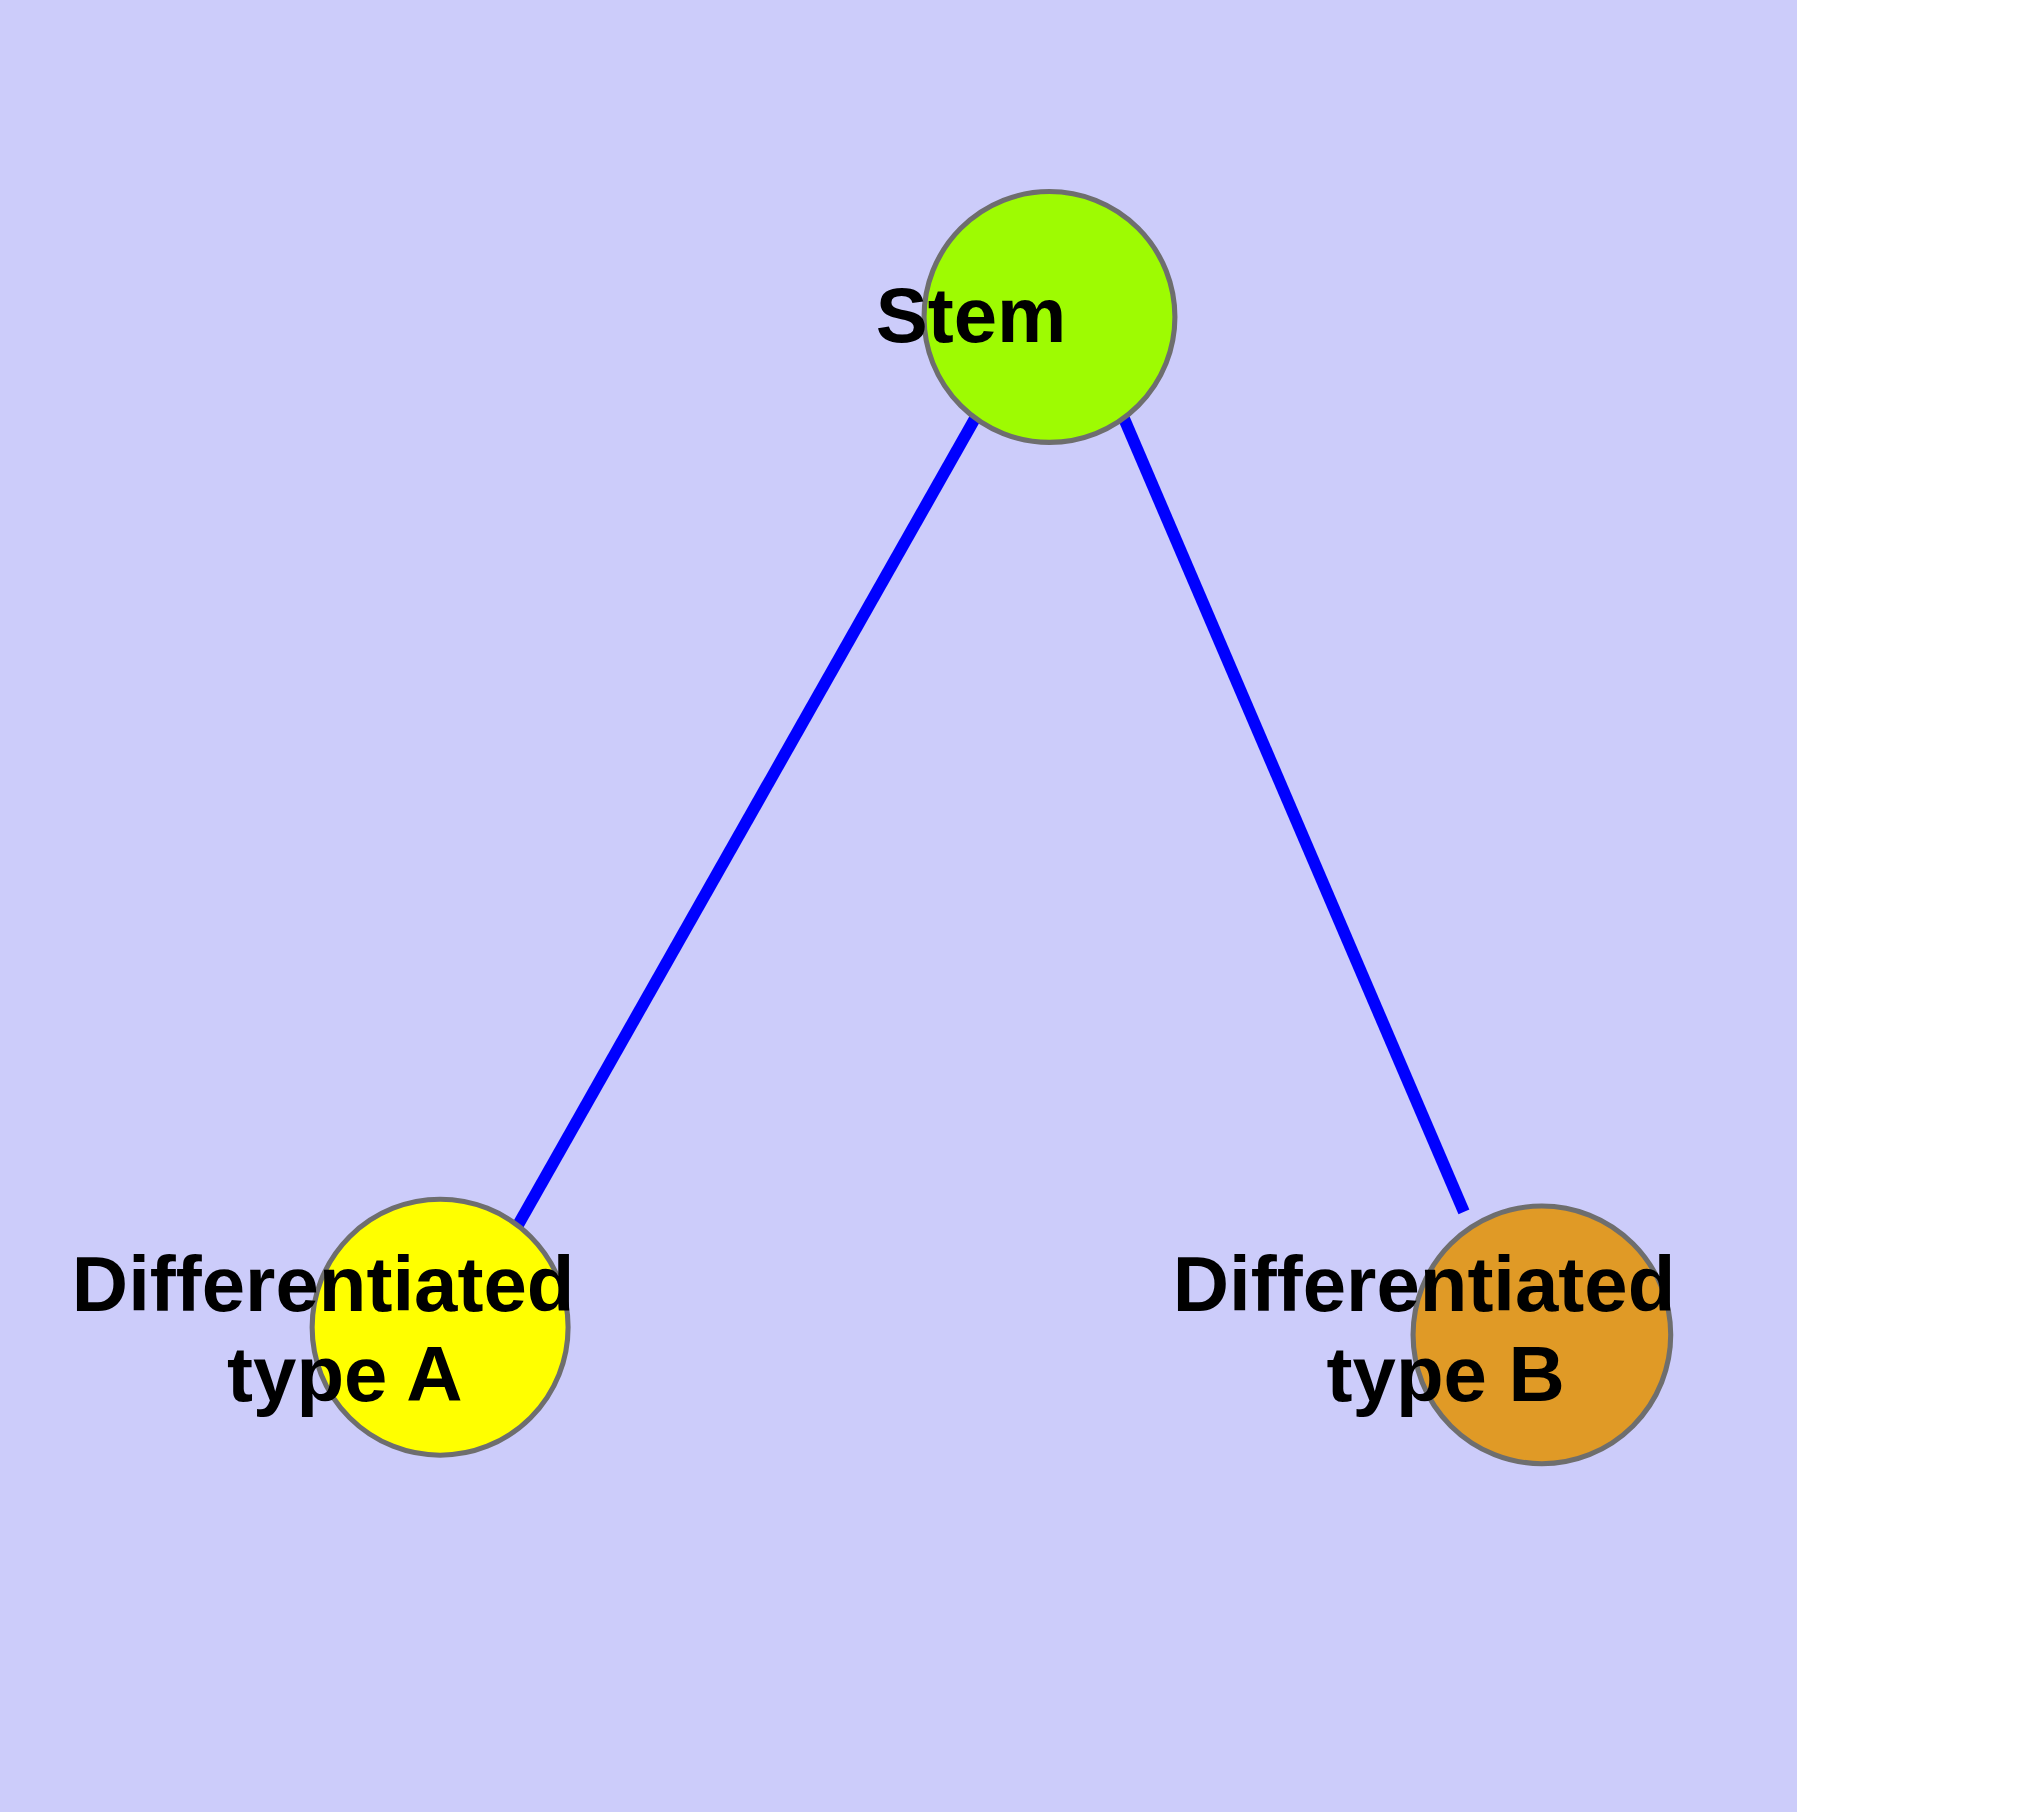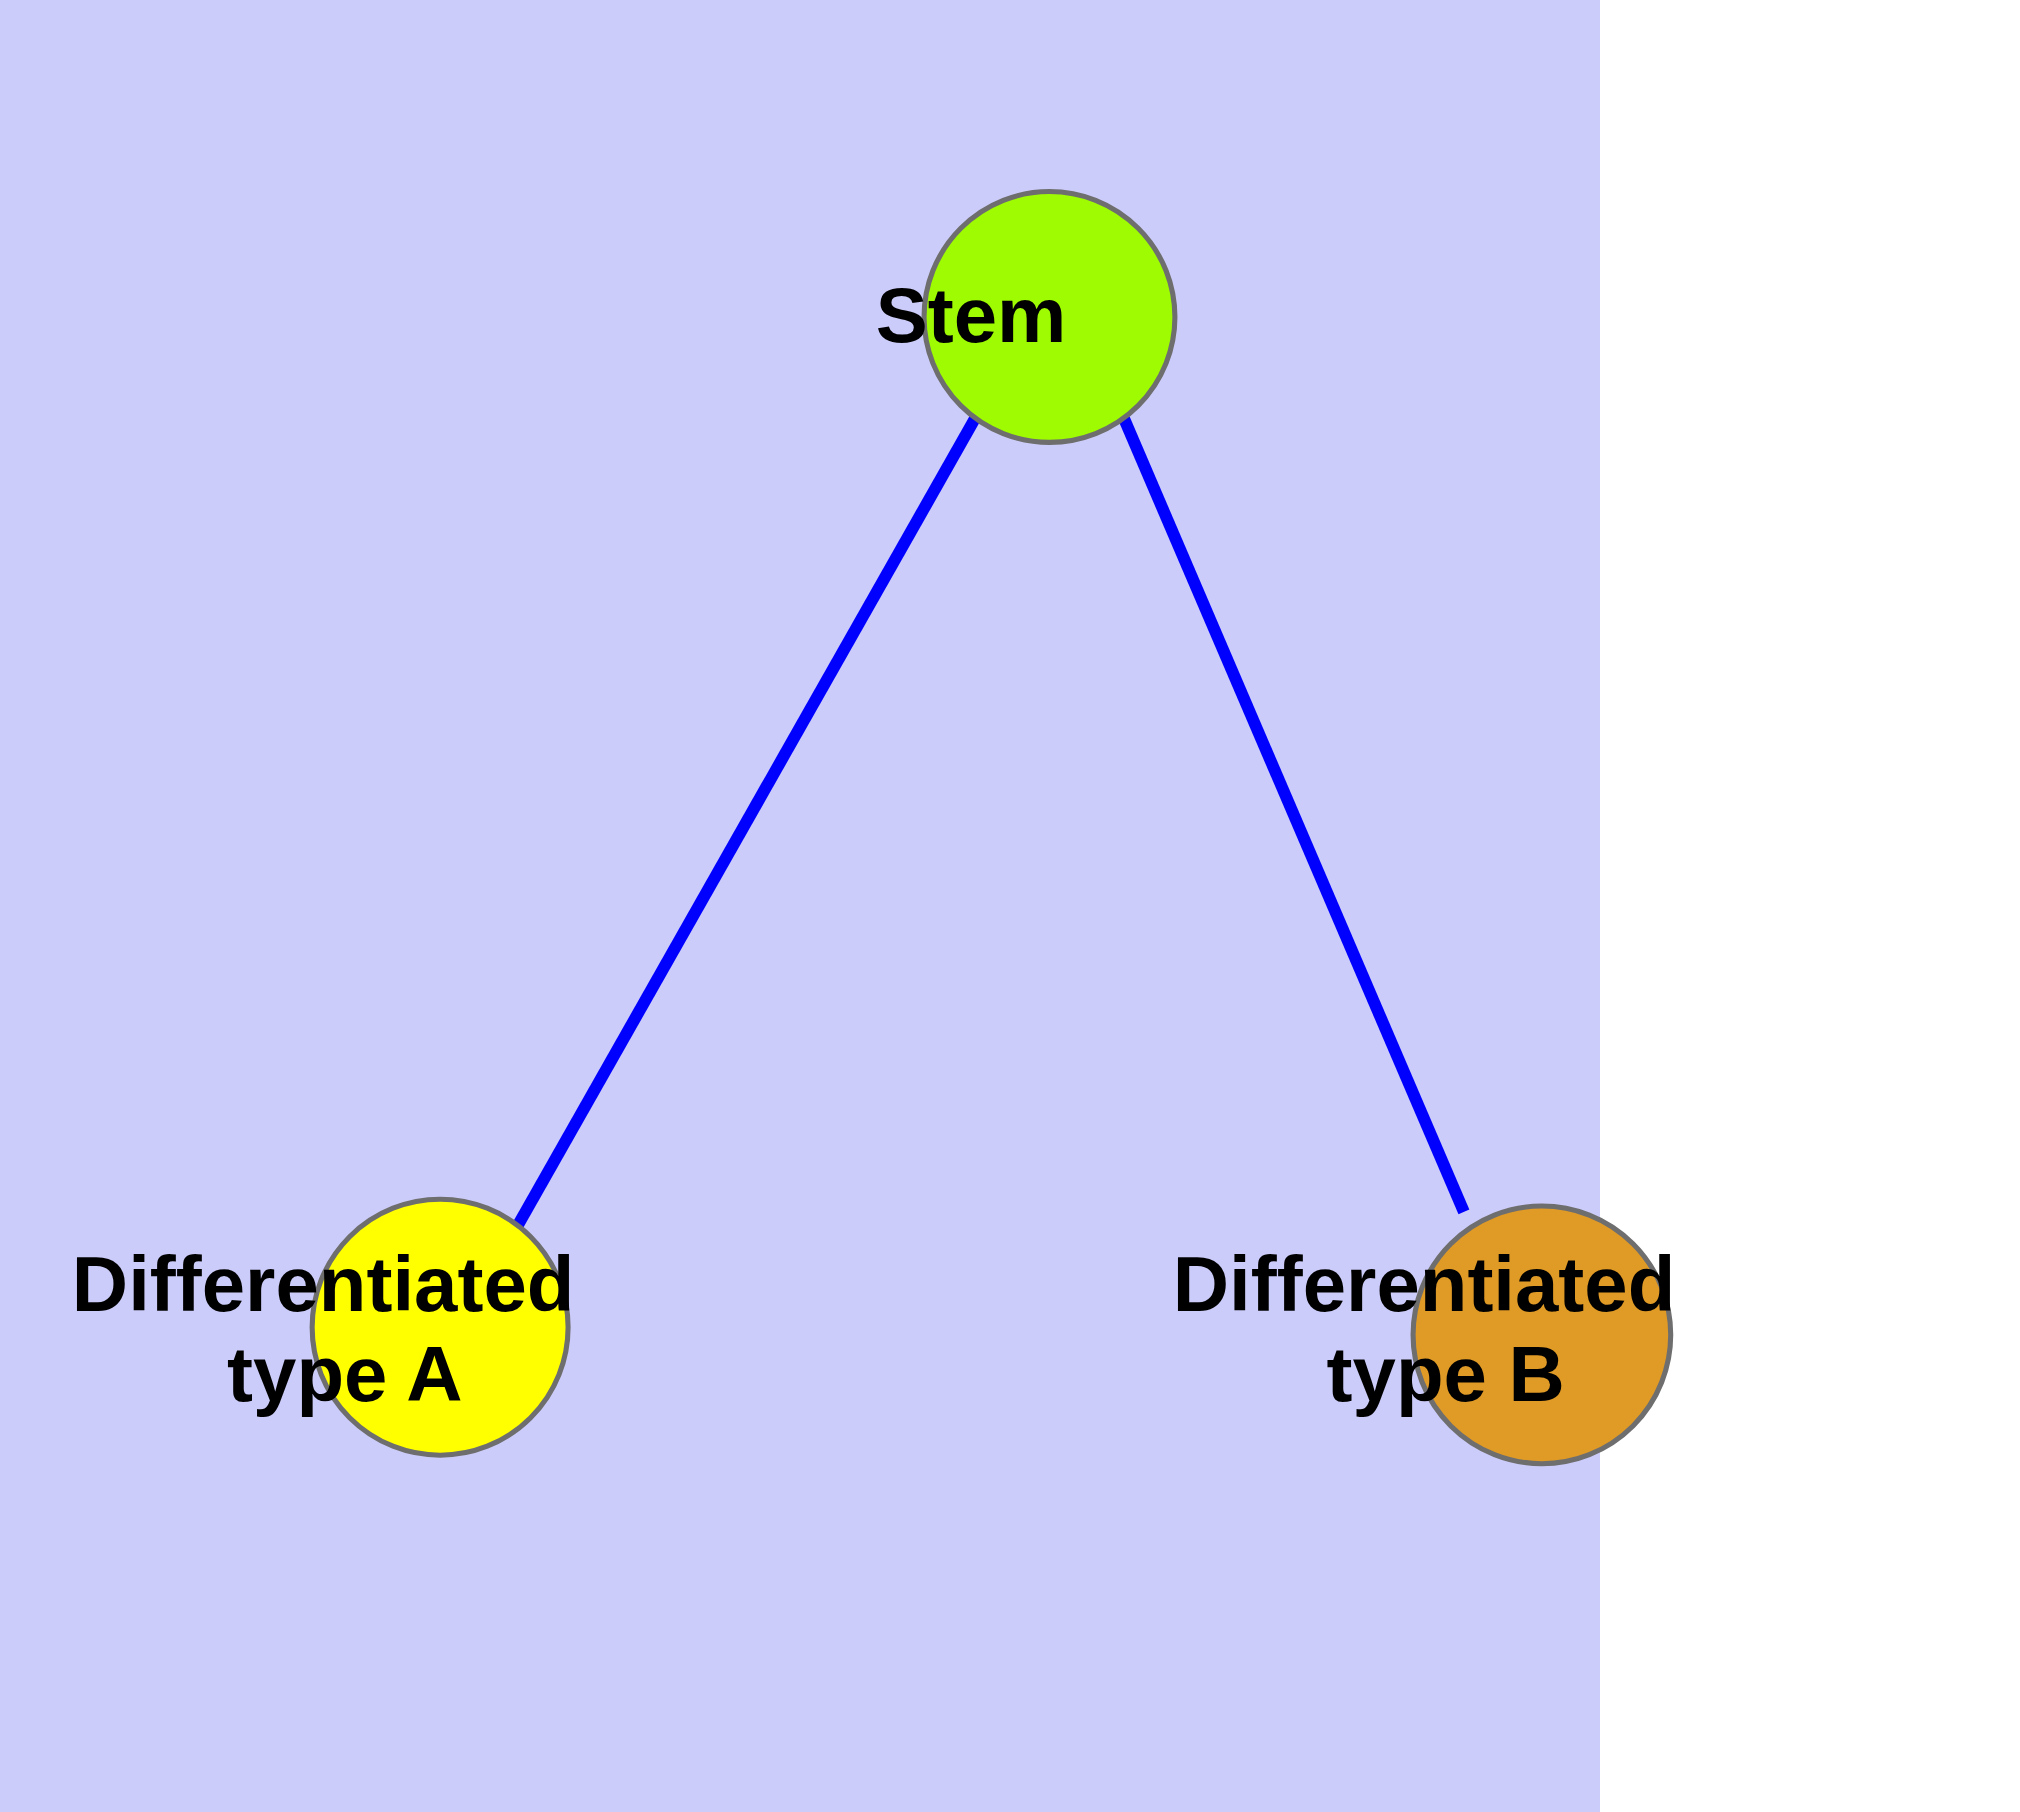--- a/index.html
+++ b/index.html
@@ -8,21 +8,21 @@
     padding: 0;
   }
   body {
     width: 2021px;
     height: 1812px;
     overflow: hidden;
     font-family: "Liberation Sans", sans-serif;
   }
   #canvas {
     position: relative;
-    width: 1600px;
+    width: 1797px;
     height: 1812px;
     background: #ccccfa;
   }
   #graph-svg {
     position: absolute;
     left: 0;
     top: 0;
     width: 2021px;
     height: 1812px;
     display: block;

